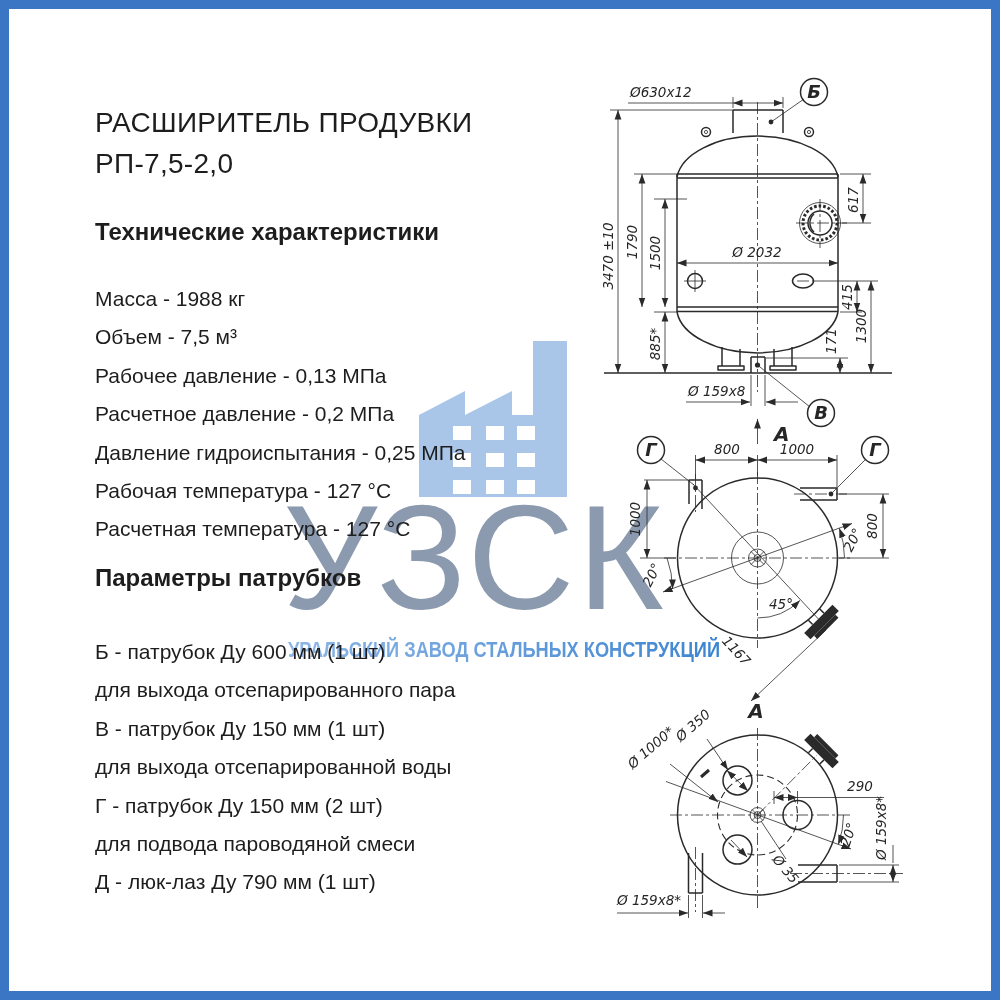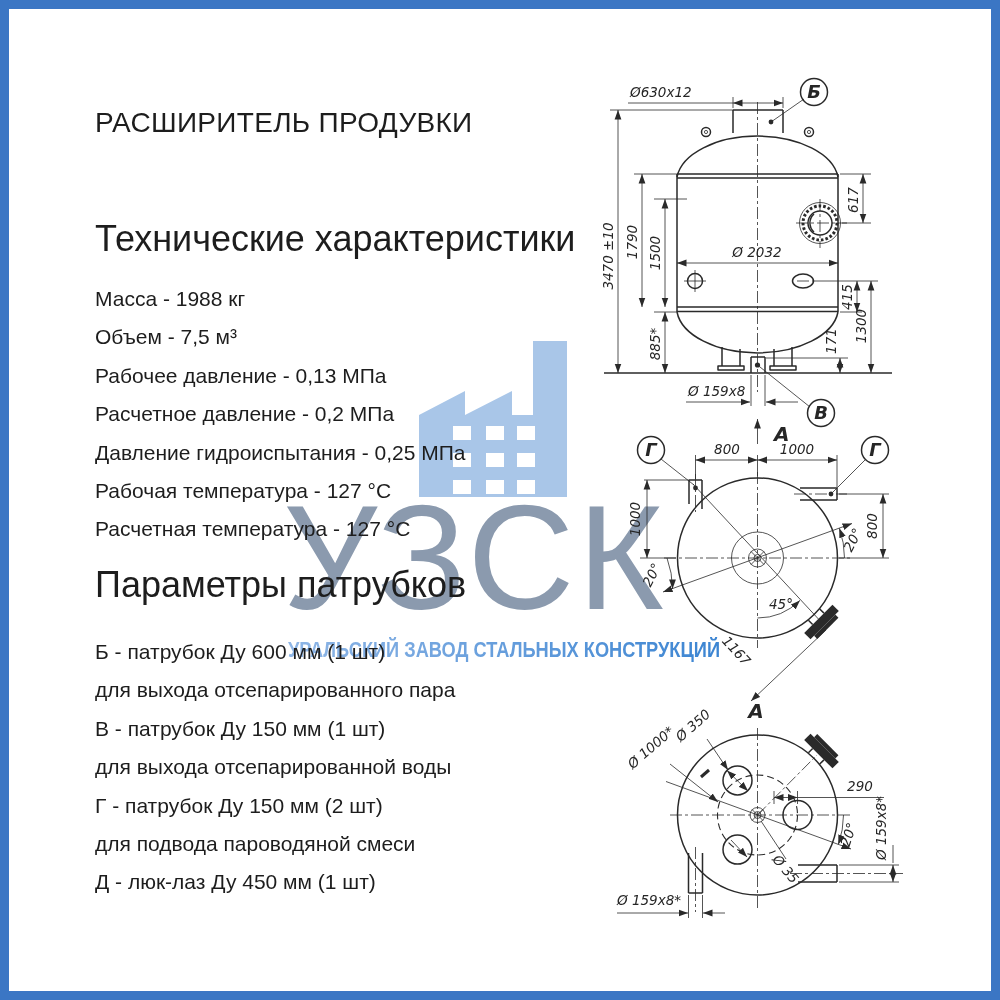--- a/index.html
+++ b/index.html
@@ -1,21 +1,21 @@
 <!DOCTYPE html>
 <html><head>
 <meta charset="utf-8">
 <style>
   html,body{margin:0;padding:0}
   body{width:1000px;height:1000px;position:relative;background:#fff;overflow:hidden;
        font-family:"Liberation Sans",sans-serif;color:#1d1d1d}
   .frame{position:absolute;inset:0;border:9px solid #3b76c4;z-index:6;pointer-events:none}
   .col{position:absolute;left:95px;z-index:3}
   .title{top:102px;font-size:28px;font-weight:400;line-height:41px;letter-spacing:.3px}
-  .h2{font-size:36px;font-weight:400}
+  .h2{font-size:24px;font-weight:700}
   .h2.tech{top:218px}
   .h2.noz{top:564px}
   .list{font-size:21px}
   .list>div{line-height:38.4px;white-space:nowrap}
   .specs{top:280px}
   .nozzles{top:633px}
   .wm{position:absolute;z-index:1}
   .wm-abbr{left:283px;top:484px;font-size:148px;font-weight:400;line-height:1;
            letter-spacing:3px;color:#8b9aae}
   .wm-name-svg{left:286px;top:634px}
@@ -54,40 +54,41 @@
     <linearGradient id="wmg" x1="0" y1="0" x2="1" y2="0">
       <stop offset="0" stop-color="#8fb6e6"></stop>
         <stop offset="1" stop-color="#3c85d2"></stop>
     </linearGradient>
   </defs>
   <text x="2" y="23" font-family="Liberation Sans, sans-serif" font-size="21.5" font-weight="700" fill="url(#wmg)" textLength="432" lengthAdjust="spacingAndGlyphs">УРАЛЬСКИЙ ЗАВОД СТАЛЬНЫХ КОНСТРУКЦИЙ</text>
 </svg>
 
 <div class="col title">
   <div>РАСШИРИТЕЛЬ ПРОДУВКИ</div>
+  <div>РП-7,5-2,0</div>
 </div>
 <div class="col h2 tech">Технические характеристики</div>
 <div class="col list specs">
   <div>Масса - 1988 кг</div>
   <div>Объем - 7,5 м³</div>
   <div>Рабочее давление - 0,13 МПа</div>
   <div>Расчетное давление - 0,2 МПа</div>
   <div>Давление гидроиспытания - 0,25 МПа</div>
   <div>Рабочая температура - 127 °С</div>
   <div>Расчетная температура - 127 °С</div>
 </div>
 <div class="col h2 noz">Параметры патрубков</div>
 <div class="col list nozzles">
   <div>Б - патрубок Ду 600 мм (1 шт)</div>
   <div>для выхода отсепарированного пара</div>
   <div>В - патрубок Ду 150 мм (1 шт)</div>
   <div>для выхода отсепарированной воды</div>
   <div>Г - патрубок Ду 150 мм (2 шт)</div>
   <div>для подвода пароводяной смеси</div>
-  <div>Д - люк-лаз Ду 450 мм (1 шт)</div>
+  <div>Д - люк-лаз Ду 790 мм (1 шт)</div>
 </div>
 
 <svg class="draw" width="400" height="900" viewBox="0 0 400 900">
   <defs>
     <marker id="mE" markerWidth="11" markerHeight="8" refX="9.5" refY="4" orient="auto" markerUnits="userSpaceOnUse">
       <path d="M0,.6 L9.5,4 L0,7.4 Z" fill="#2a2a2a"></path>
       </marker>
     <marker id="mS" markerWidth="11" markerHeight="8" refX="1.5" refY="4" orient="auto" markerUnits="userSpaceOnUse">
       <path d="M11,.6 L1.5,4 L11,7.4 Z" fill="#2a2a2a"></path>
       </marker>

